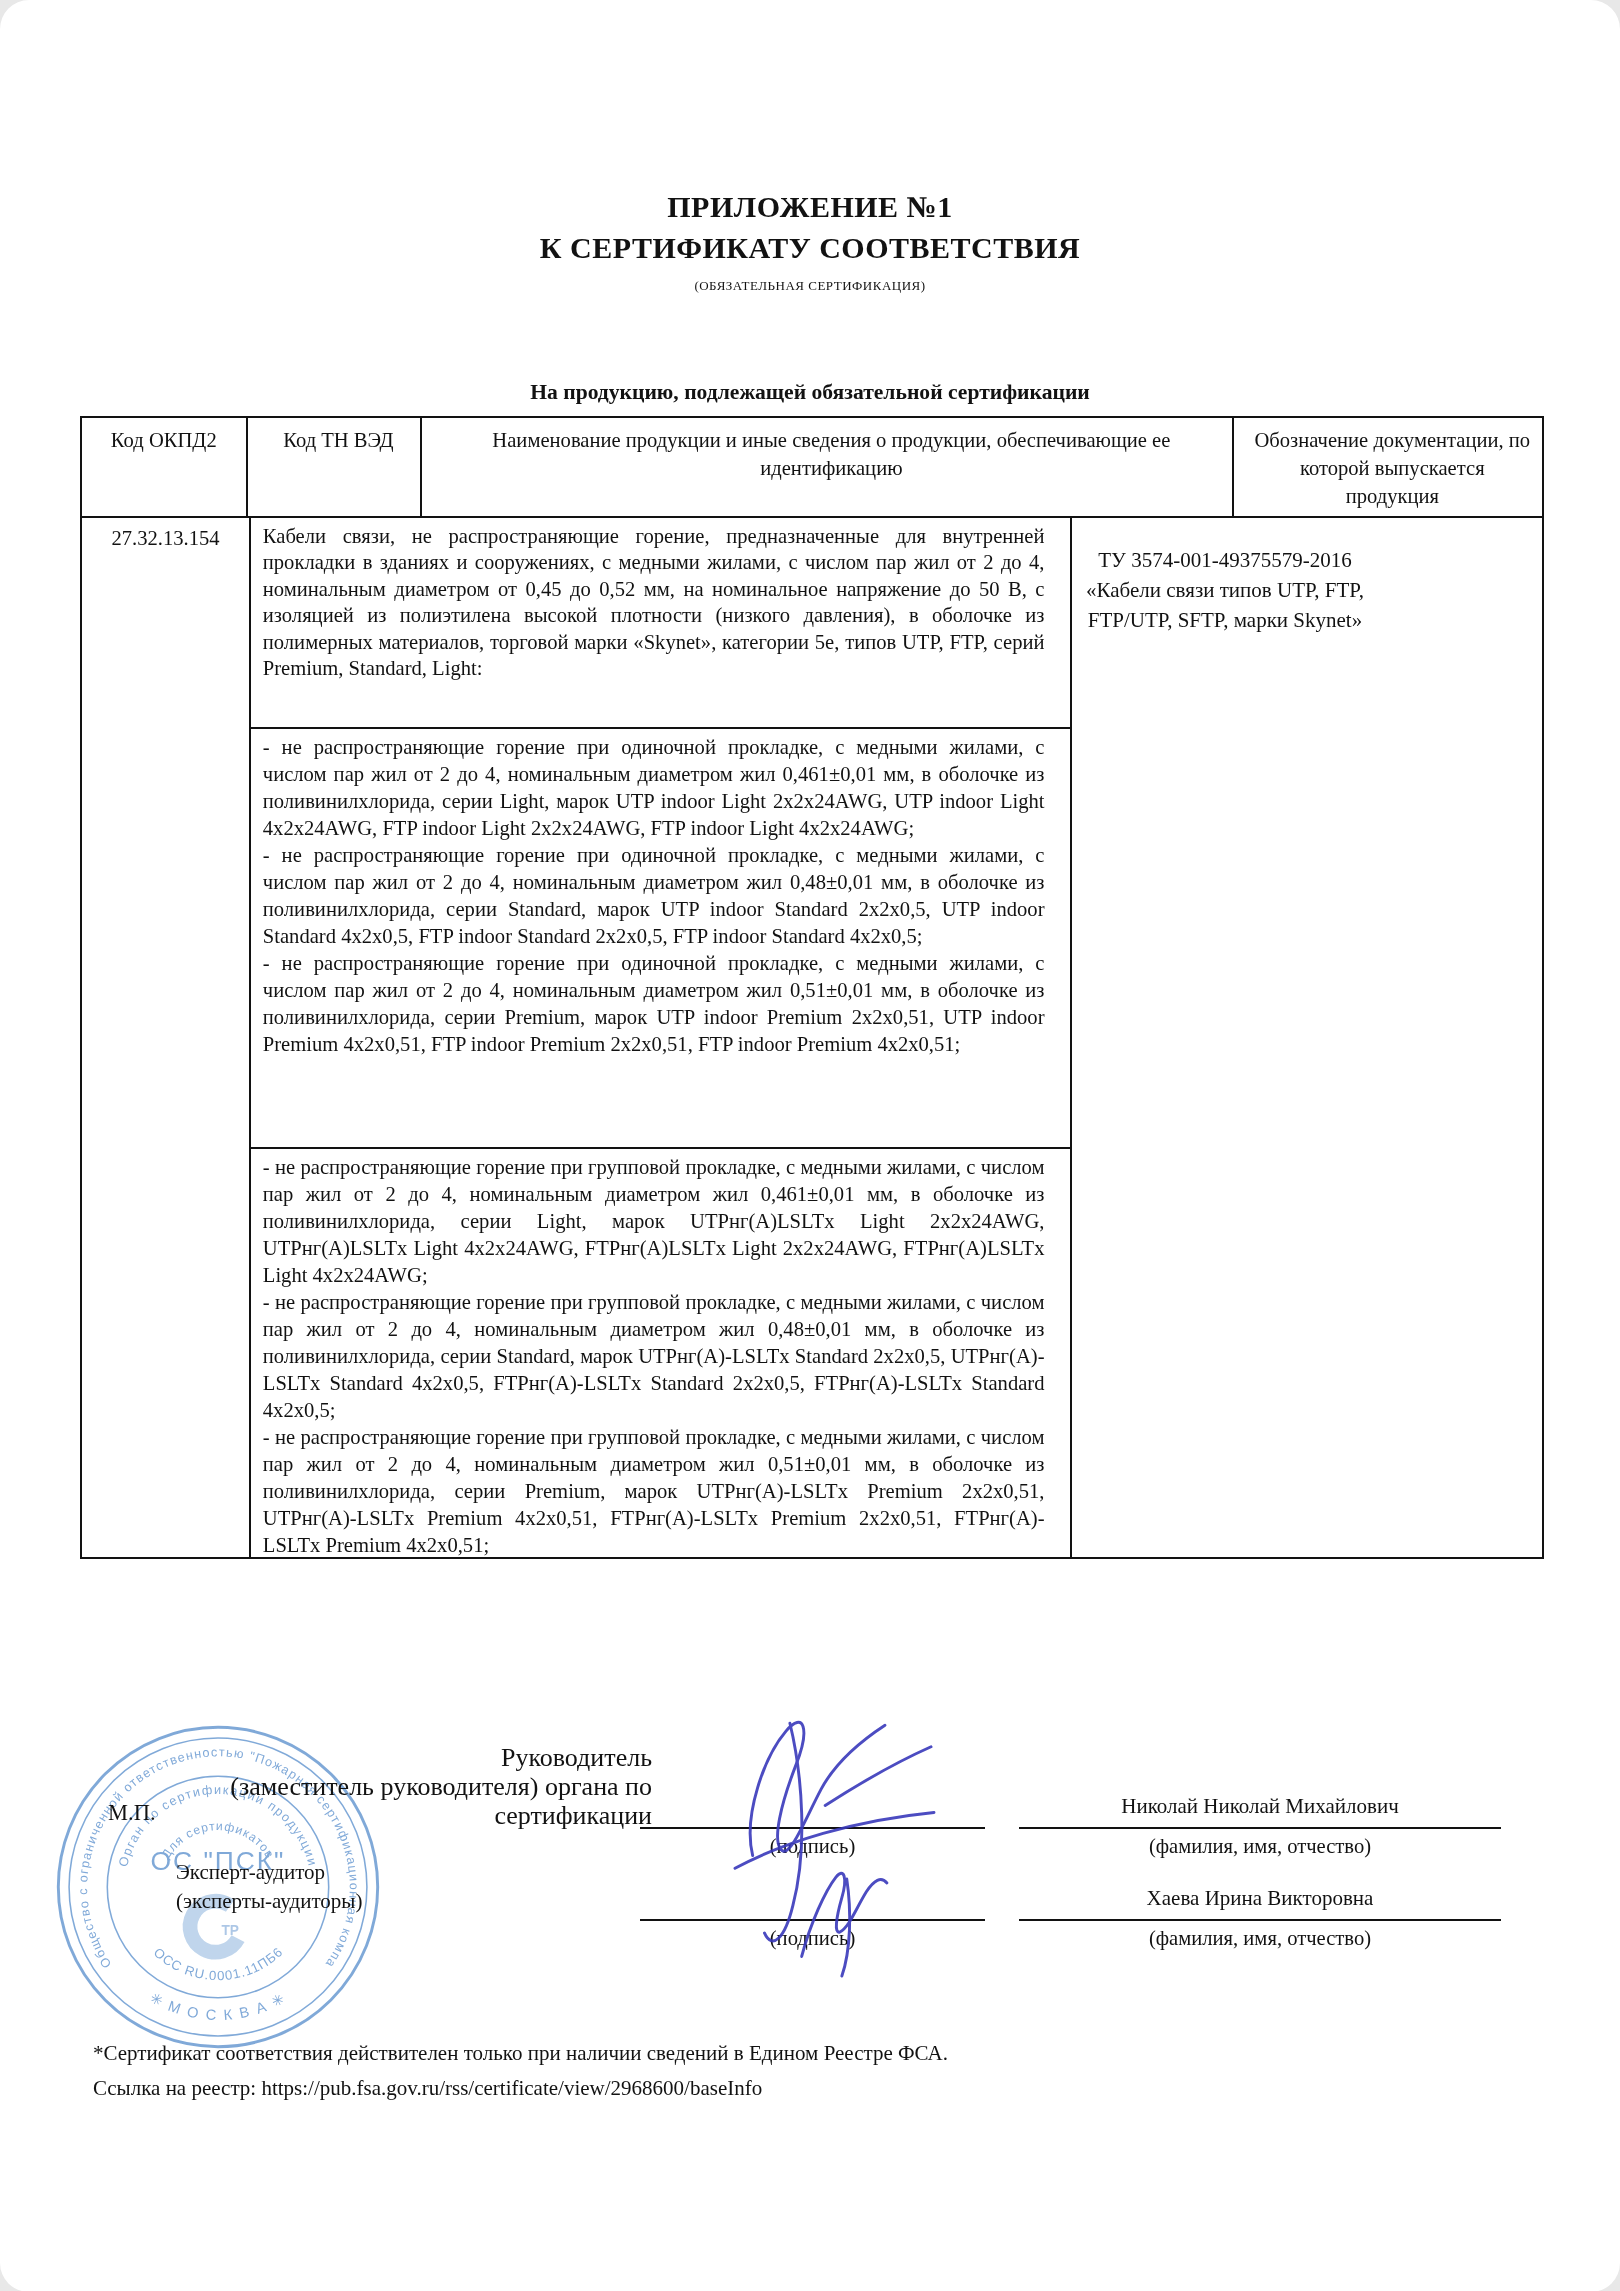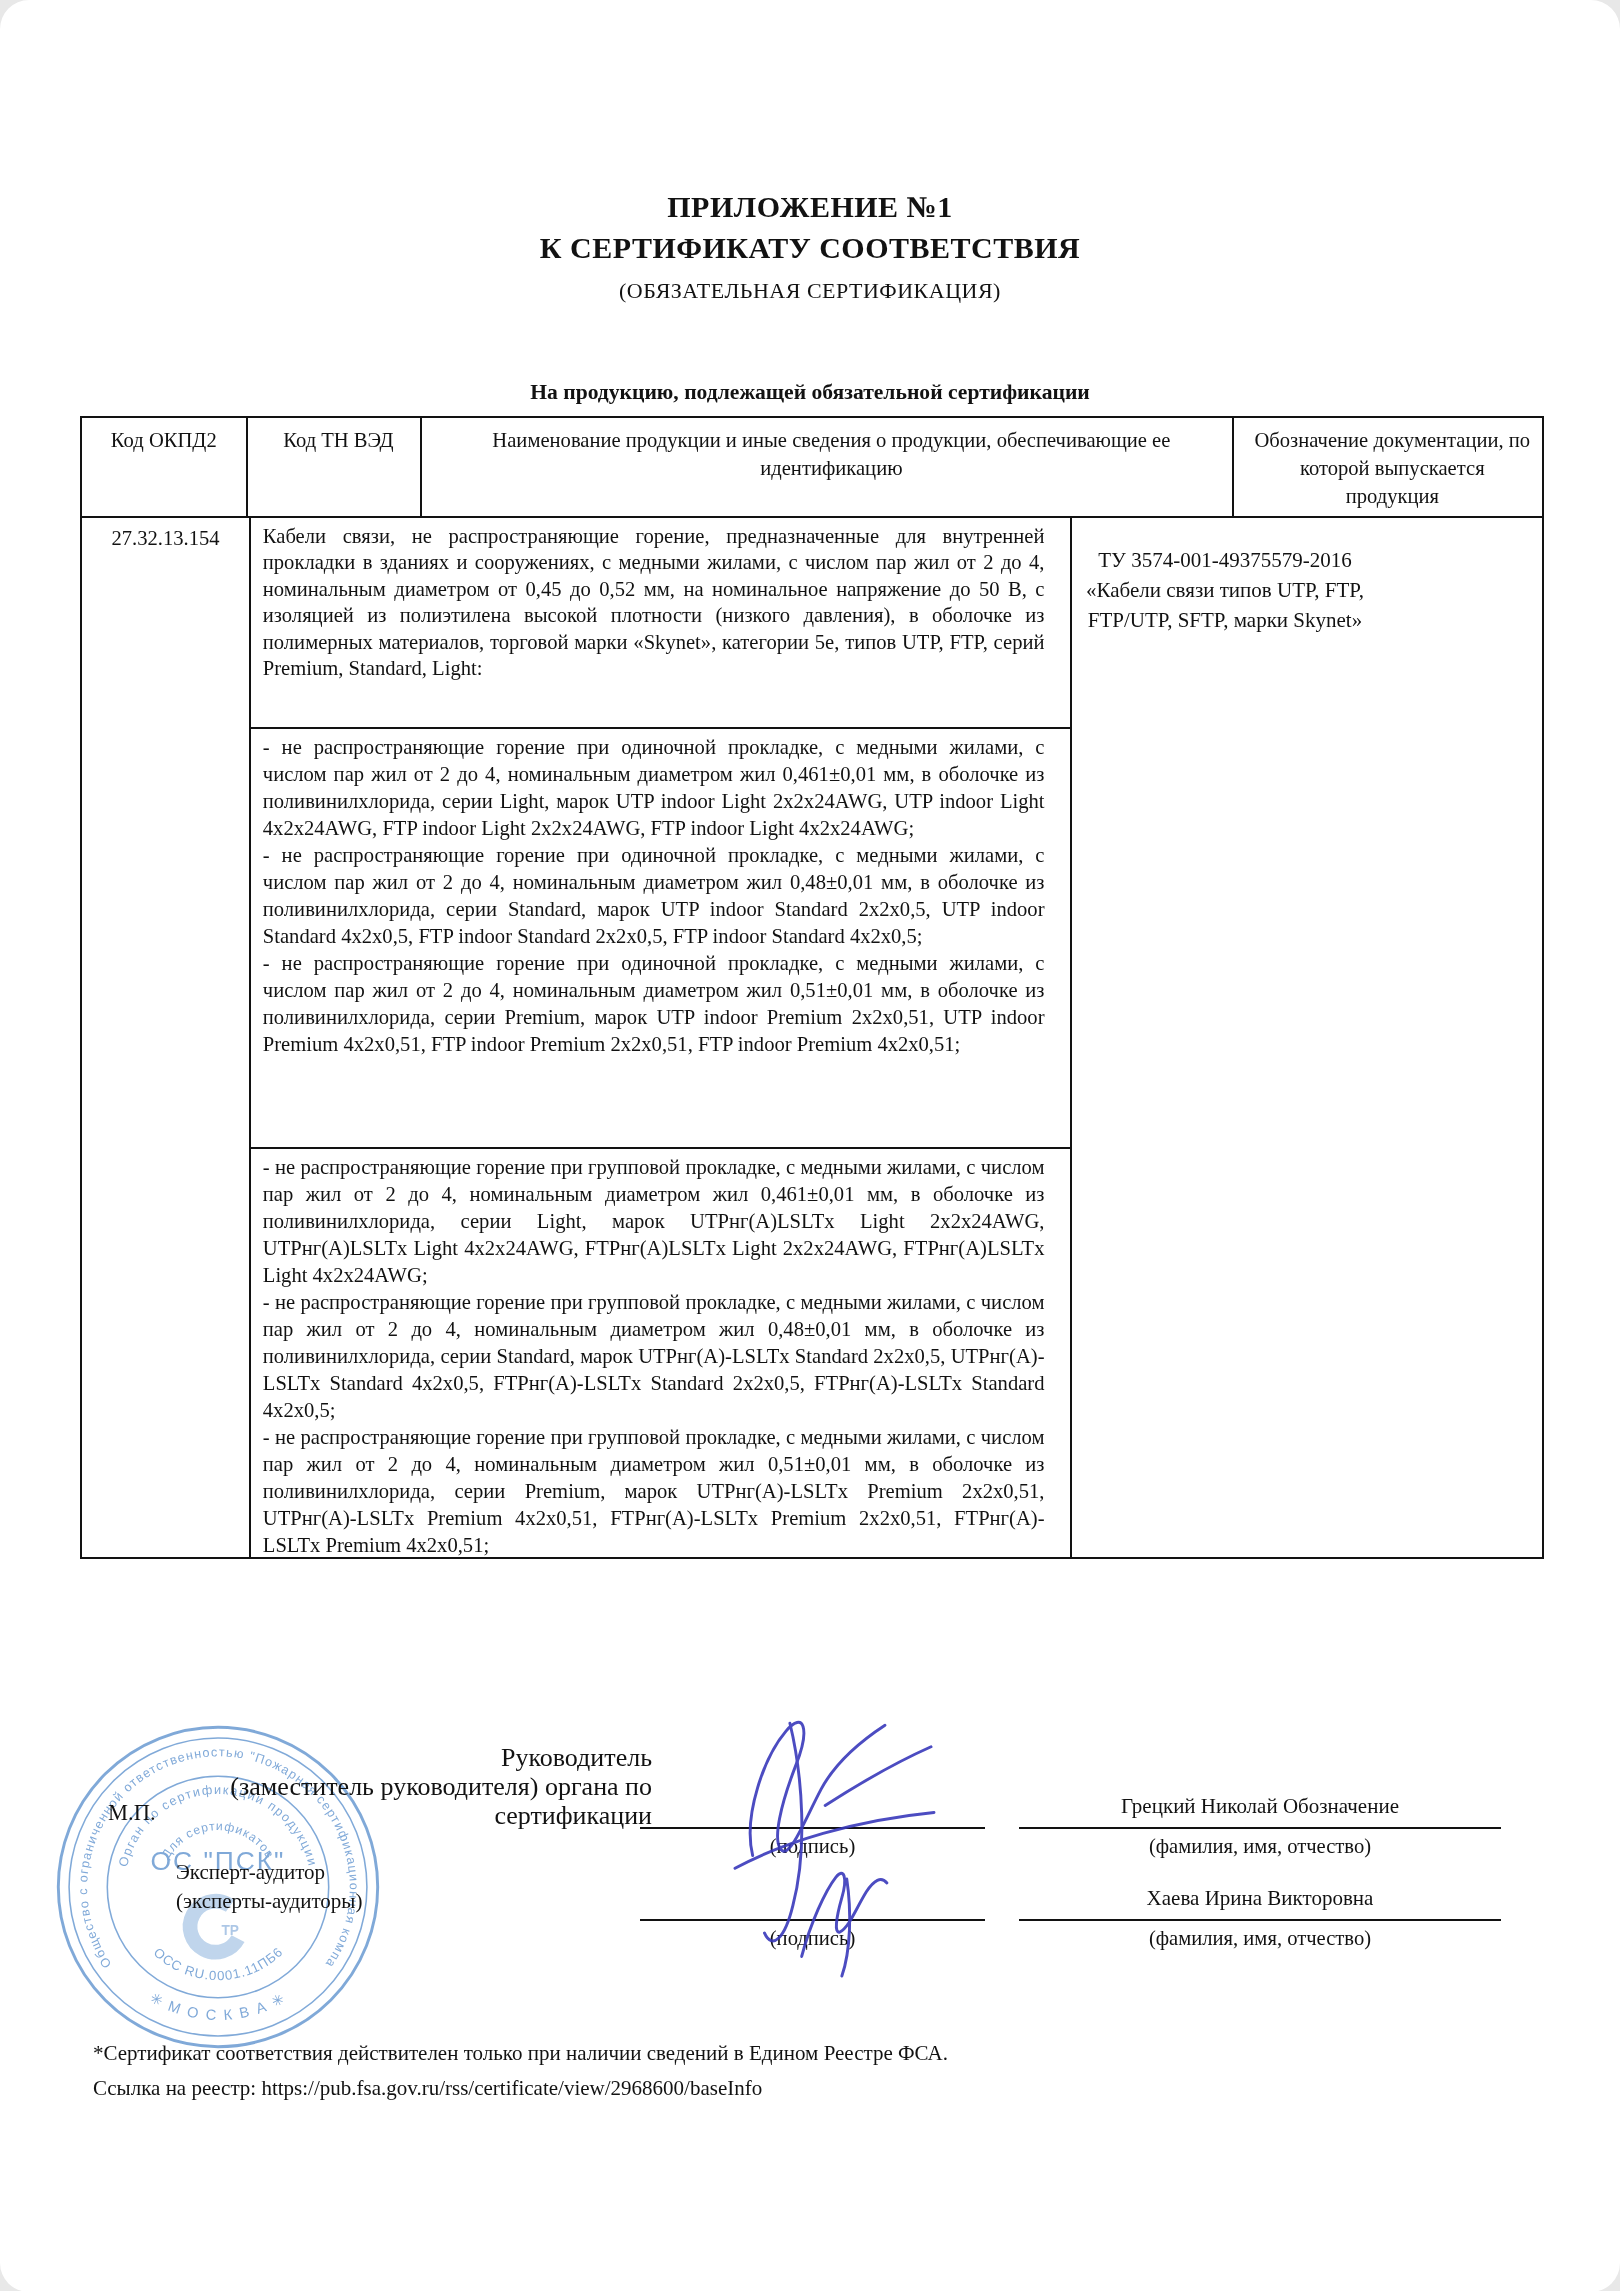--- a/index.html
+++ b/index.html
@@ -8,21 +8,21 @@
     width:1620px;height:2292px;
     background:#ffffff;
     font-family:"Liberation Serif","DejaVu Serif",serif;
     color:#121212;
     overflow:hidden;
     border-radius:29px;
   }
   .center{text-align:center;}
   .title1{position:absolute;left:0;top:190px;width:1620px;font-size:30px;font-weight:bold;letter-spacing:0.5px;}
   .title2{position:absolute;left:0;top:231px;width:1620px;font-size:30px;font-weight:bold;letter-spacing:0.5px;}
-  .subtitle{position:absolute;left:0;top:278px;width:1620px;font-size:22px;letter-spacing:0.5px;}
+  .subtitle{position:absolute;left:0;top:278px;width:1620px;font-size:13px;letter-spacing:0.5px;}
   .cert-number{position:absolute;left:0;top:331px;width:1620px;font-size:27.4px;font-weight:bold;}
   .cert-number .u{border-bottom:2.9px solid #121212;padding-bottom:1px;}
   .scope{position:absolute;left:0;top:380px;width:1620px;font-size:21.6px;font-weight:bold;}
 
   
   .doc-table{position:absolute;left:80px;top:416px;width:1464px;border:2.9px solid #121212;box-sizing:border-box;}
   .trow{display:flex;width:100%;box-sizing:border-box;}
   .hrow{border-bottom:2px solid #121212;gap:9px;}
   .cell{box-sizing:border-box;border-right:2px solid #121212;padding:5.9px 9.8px;font-size:20.6px;overflow:hidden;}
   .cell:last-child{border-right:none;}
@@ -154,21 +154,21 @@
   <div class="line sig-line-1"></div>
   <div class="line name-line-1"></div>
   <div class="line sig-line-2"></div>
   <div class="line name-line-2"></div>
 
   <div class="cap cap-sign-1">(подпись)</div>
   <div class="cap cap-fio-1">(фамилия, имя, отчество)</div>
   <div class="cap cap-sign-2">(подпись)</div>
   <div class="cap cap-fio-2">(фамилия, имя, отчество)</div>
 
-  <div class="name-1">Грецкий Николай Обозначение</div>
+  <div class="name-1">Николай Николай Михайлович</div>
   <div class="name-2">Хаева Ирина Викторовна</div>
 
   <svg class="sig-svg" width="1620" height="2292" viewBox="0 0 1653 2338">
     <g stroke="#3939bb" stroke-width="3" fill="none" stroke-linecap="round" opacity="0.9">
       <path d="M768,1893 C758,1852 780,1792 802,1766 C820,1745 827,1763 812,1801 C797,1840 788,1877 797,1887 C806,1897 822,1855 838,1825 C852,1799 874,1779 903,1760"></path>
       <path d="M750,1906 C800,1879 872,1857 953,1849"></path>
       <path d="M806,1758 C819,1812 824,1887 809,1944 C801,1977 788,1990 780,1972"></path>
       <path d="M842,1842 C876,1820 914,1798 950,1782"></path>
       <path d="M818,1996 C827,1962 842,1929 853,1915 C861,1905 865,1915 859,1936 C853,1957 851,1973 857,1971 C866,1967 874,1946 884,1930 C892,1918 899,1914 905,1921"></path>
       <path d="M864,1917 C869,1950 868,1990 859,2016"></path>

